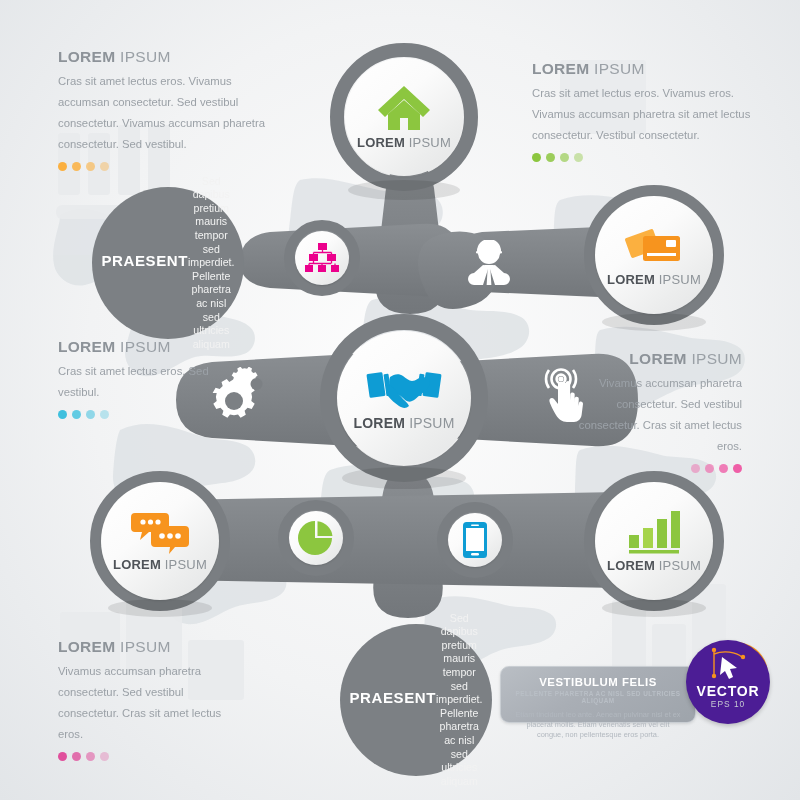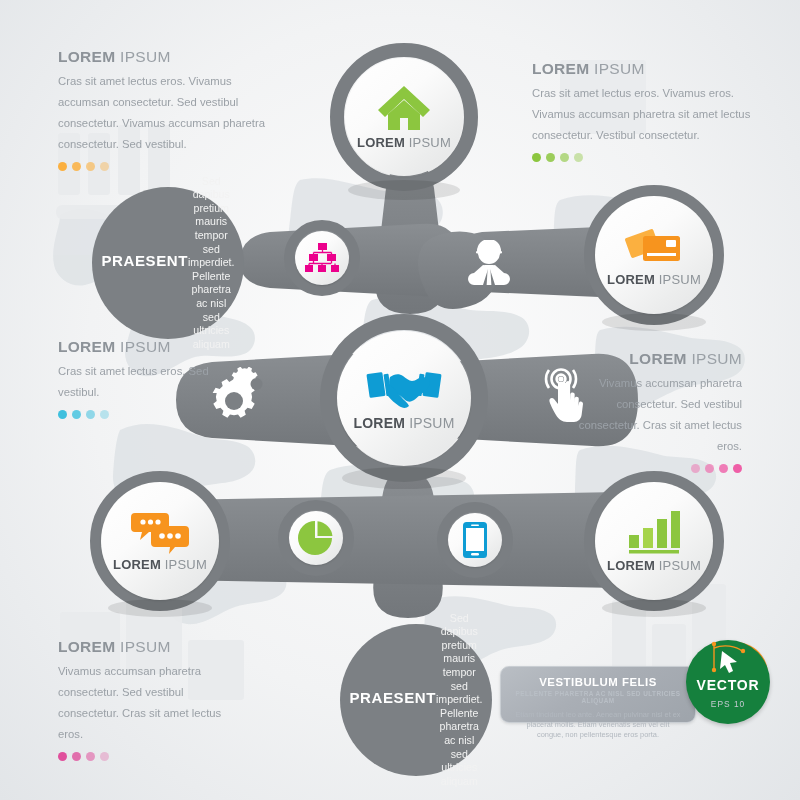--- a/index.html
+++ b/index.html
@@ -48,25 +48,25 @@
   .banner{position:absolute;left:500px;top:666px;width:196px;height:57px;border-radius:9px;
           background:linear-gradient(150deg,#b9bec4 0%,#a9aeb5 45%,#9ea4ab 100%);
           border:1px solid #c9ced3;box-sizing:border-box;padding:9px 12px 0 12px;
           text-align:center;box-shadow:0 1px 3px rgba(0,0,0,.12);}
   .banner .t1{font-size:11.4px;font-weight:700;color:#ffffff;letter-spacing:.5px;}
   .banner .t2{font-size:6.4px;font-weight:700;color:#b9bfc6;letter-spacing:.45px;margin-top:2px;}
   .banner .t3{font-size:7.4px;line-height:10.2px;color:#b2b8bf;margin-top:6px;}
 
   
   .badge{position:absolute;left:686px;top:640px;width:84px;height:84px;}
-  .badge .disc{position:absolute;inset:0;border-radius:50%;background:#15803d;
+  .badge .disc{position:absolute;inset:0;border-radius:50%;background:#4c1d95;
                display:flex;flex-direction:column;align-items:center;justify-content:flex-end;
                padding-bottom:15px;box-sizing:border-box;box-shadow:0 2px 4px rgba(0,0,0,.2);}
   .badge .v1{font-size:14px;font-weight:700;color:#fff;letter-spacing:.8px;line-height:14px;}
-  .badge .v2{font-size:8.4px;color:#c6cad2;letter-spacing:1px;margin-top:7px;}
+  .badge .v2{font-size:8.4px;color:#c6cad2;letter-spacing:1px;margin-top:1px;}
 </style>
 </head>
 <body>
 
 <div class="stage">
 
   <svg class="full" viewBox="0 0 800 800" aria-hidden="true">
     <defs>
       <linearGradient id="bgGrad" x1="0" y1="0" x2="0" y2="1">
         <stop offset="0" stop-color="#ffffff"></stop>

